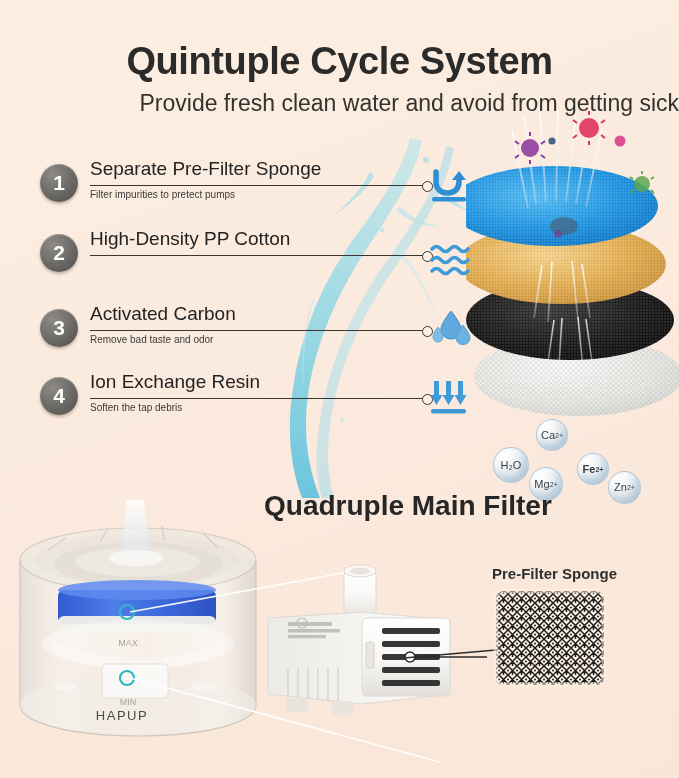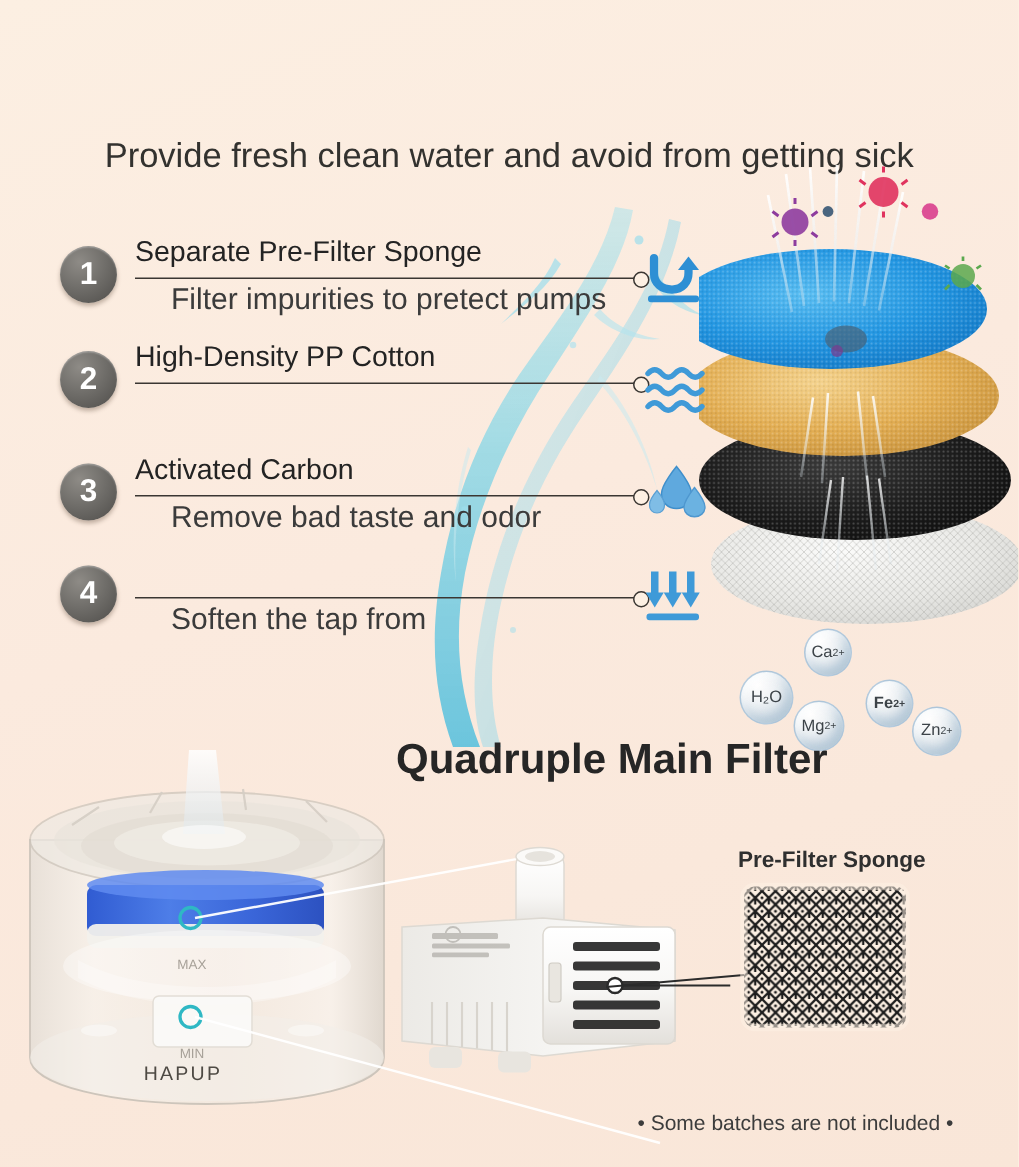--- a/index.html
+++ b/index.html
@@ -26,21 +26,21 @@
     text-align: center;
     font-size: 38px;
     font-weight: bold;
     color: #2b2b2b;
     letter-spacing: -0.4px;
   }
   .subtitle {
     position: absolute;
     left: 0; right: 0;
     top: 90px;
-    text-align: center;
+    text-align: right;
     font-size: 23px;
     color: #33322f;
   }
 
   
   .feature {
     position: absolute;
     left: 40px;
     width: 390px;
     height: 58px;
@@ -81,24 +81,23 @@
     width: 9px;
     height: 9px;
     border-radius: 50%;
     border: 1.4px solid #3a3632;
     background: #fdf0e3;
   }
   .f-sub {
     position: absolute;
     left: 50px;
     top: 31px;
-    font-size: 20px;
+    font-size: 10px;
     color: #3b3b3b;
     white-space: nowrap;
-    margin-left: 24px;
   }
 
   
   .ficon {
     position: absolute;
     width: 46px;
     height: 40px;
   }
 
   
@@ -150,20 +149,21 @@
   .pump { position: absolute; left: 262px; top: 556px; width: 225px; height: 165px; }
   .sponge { position: absolute; left: 490px; top: 585px; width: 120px; height: 105px; }
 
   .leader { position: absolute; }
 </style>
 </head>
 <body>
 
 <div id="page">
 
+  <div class="title">Quintuple Cycle System</div>
   <div class="subtitle">Provide fresh clean water and avoid from getting sick</div>
 
   <svg class="splash" viewBox="0 0 240 380">
     <defs>
       <linearGradient id="wg" x1="0" y1="0" x2="0" y2="1">
         <stop offset="0%" stop-color="#9fe2ef" stop-opacity=".55"></stop>
         <stop offset="45%" stop-color="#6fd2e8" stop-opacity=".75"></stop>
         <stop offset="100%" stop-color="#35b7dd" stop-opacity=".85"></stop>
       </linearGradient>
       <linearGradient id="wg2" x1="0" y1="0" x2="1" y2="1">
@@ -347,23 +347,24 @@
     <div class="f-sub">Remove bad taste and odor</div>
   </div>
   <svg class="ficon" style="left:430px; top:307px;" viewBox="0 0 46 40">
     <path d="M21 4 C21 4 31 16 31 22 C31 28 26.5 32 21 32 C15.5 32 11 28 11 22 C11 16 21 4 21 4 Z" fill="#5fa9de" stroke="#3f8fcb" stroke-width="1"></path>
     <path d="M8 20 C8 20 13 26 13 29.5 C13 33 10.8 35 8 35 C5.2 35 3 33 3 29.5 C3 26 8 20 8 20 Z" fill="#7fbde6" stroke="#5aa0d4" stroke-width=".8"></path>
     <path d="M33 18 C33 18 40 27 40 31 C40 35 36.8 37.5 33 37.5 C29.2 37.5 26 35 26 31 C26 27 33 18 33 18 Z" fill="#6bb2e1" stroke="#4e97cf" stroke-width=".9"></path>
   </svg>
 
   <div class="feature" style="top:371px;">
     <div class="badge">4</div>
+    <div class="f-main">Ion Exchange Resin</div>
     <div class="f-rule" style="width:336px;"></div>
     <div class="f-dot" style="left:382px;"></div>
-    <div class="f-sub">Soften the tap from</div>
+    <div class="f-sub">Soften the tap debris</div>
   </div>
   <svg class="ficon" style="left:427px; top:378px;" viewBox="0 0 46 40">
     <g fill="#3f9ad8">
       <rect x="7" y="3" width="5" height="16"></rect>
       <path d="M3.5 17 L15.5 17 L9.5 27 Z"></path>
       <rect x="19" y="3" width="5" height="16"></rect>
       <path d="M15.5 17 L27.5 17 L21.5 27 Z"></path>
       <rect x="31" y="3" width="5" height="16"></rect>
       <path d="M27.5 17 L39.5 17 L33.5 27 Z"></path>
       <rect x="4" y="31" width="35" height="4.5" rx="2"></rect>
@@ -500,15 +501,14 @@
         <rect width="9" height="9" fill="#fdf0e3"></rect>
         <path d="M0 0 L4.5 4.5 L9 0 M0 9 L4.5 4.5 L9 9 M4.5 4.5 L4.5 9" stroke="#1d1d1d" stroke-width="1.5" fill="none"></path>
         <circle cx="0" cy="4.5" r="1" fill="#1d1d1d"></circle>
         <circle cx="9" cy="4.5" r="1" fill="#1d1d1d"></circle>
       </pattern>
     </defs>
     <rect x="6" y="6" width="108" height="94" rx="7" fill="url(#foam)"></rect>
     <rect x="6" y="6" width="108" height="94" rx="7" fill="none" stroke="#fdf0e3" stroke-width="5" opacity=".55"></rect>
   </svg>
 
-  <div class="cap-sub" style="left:425px; top:740px;">• Some batches are not included •</div>
 
 </div>
 
 </body></html>

